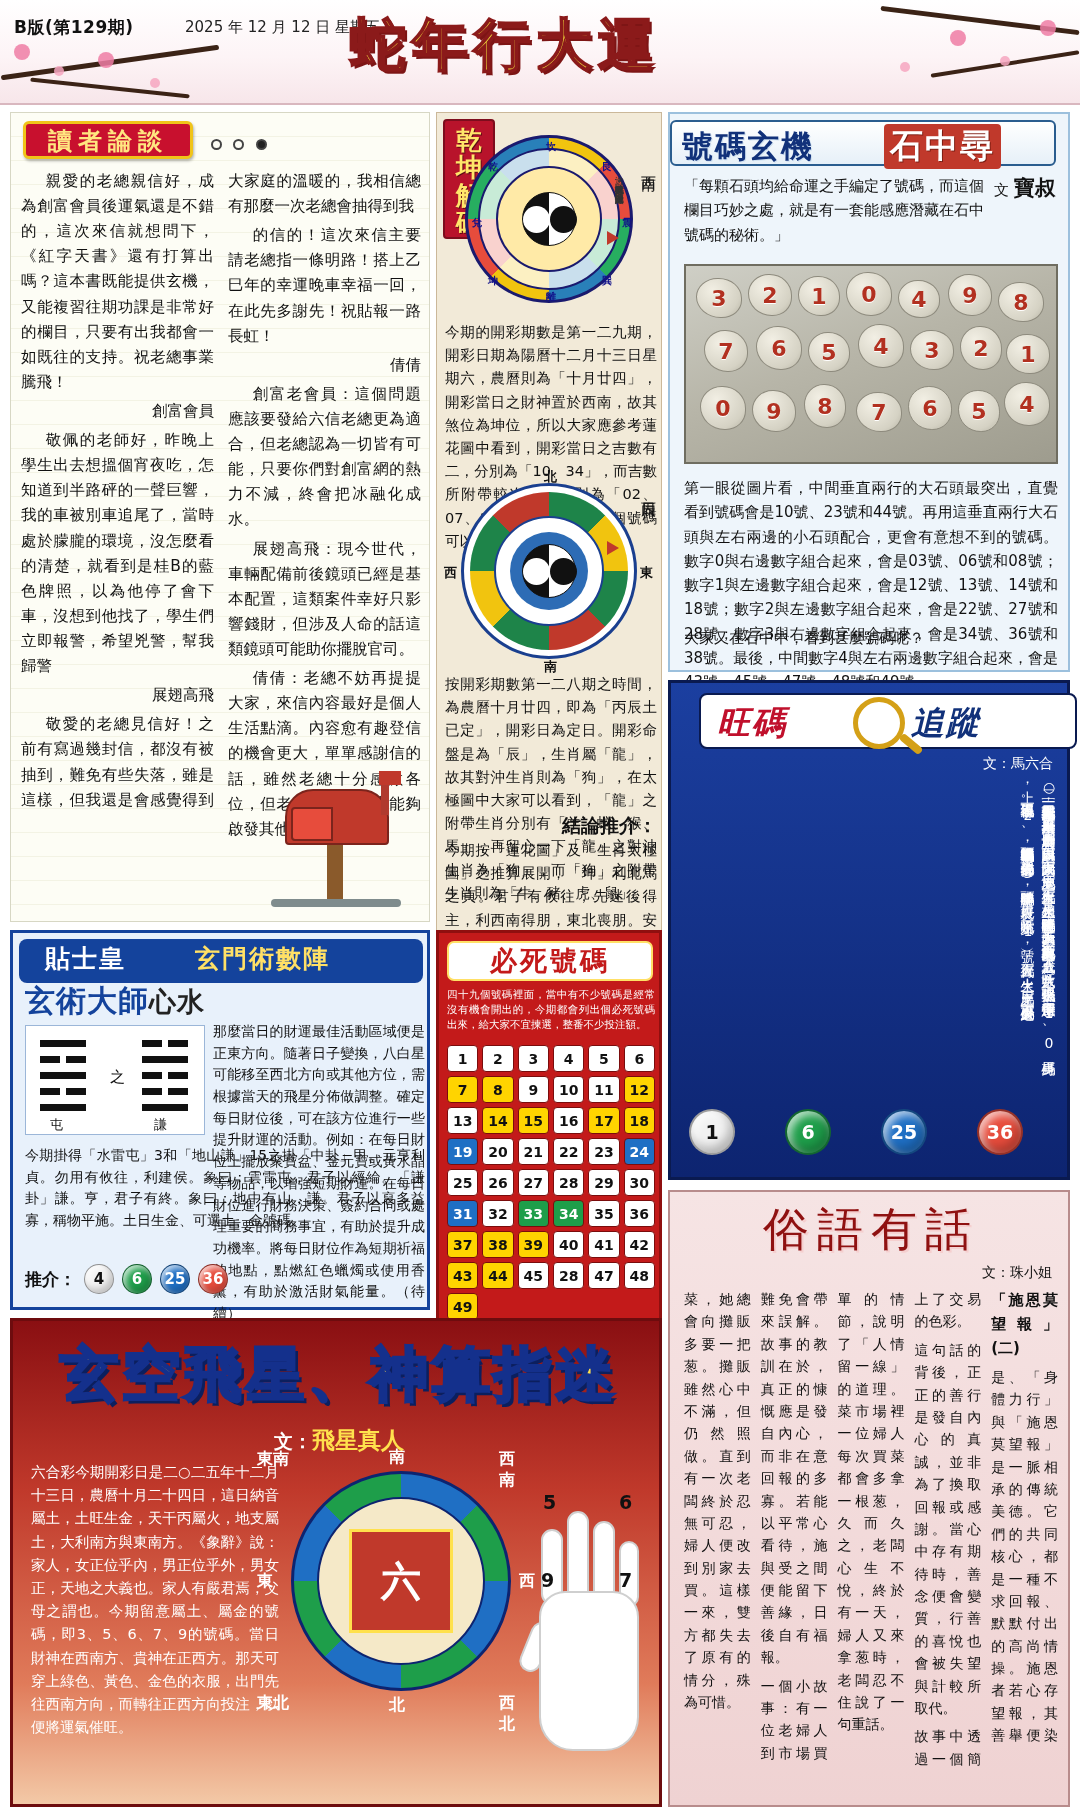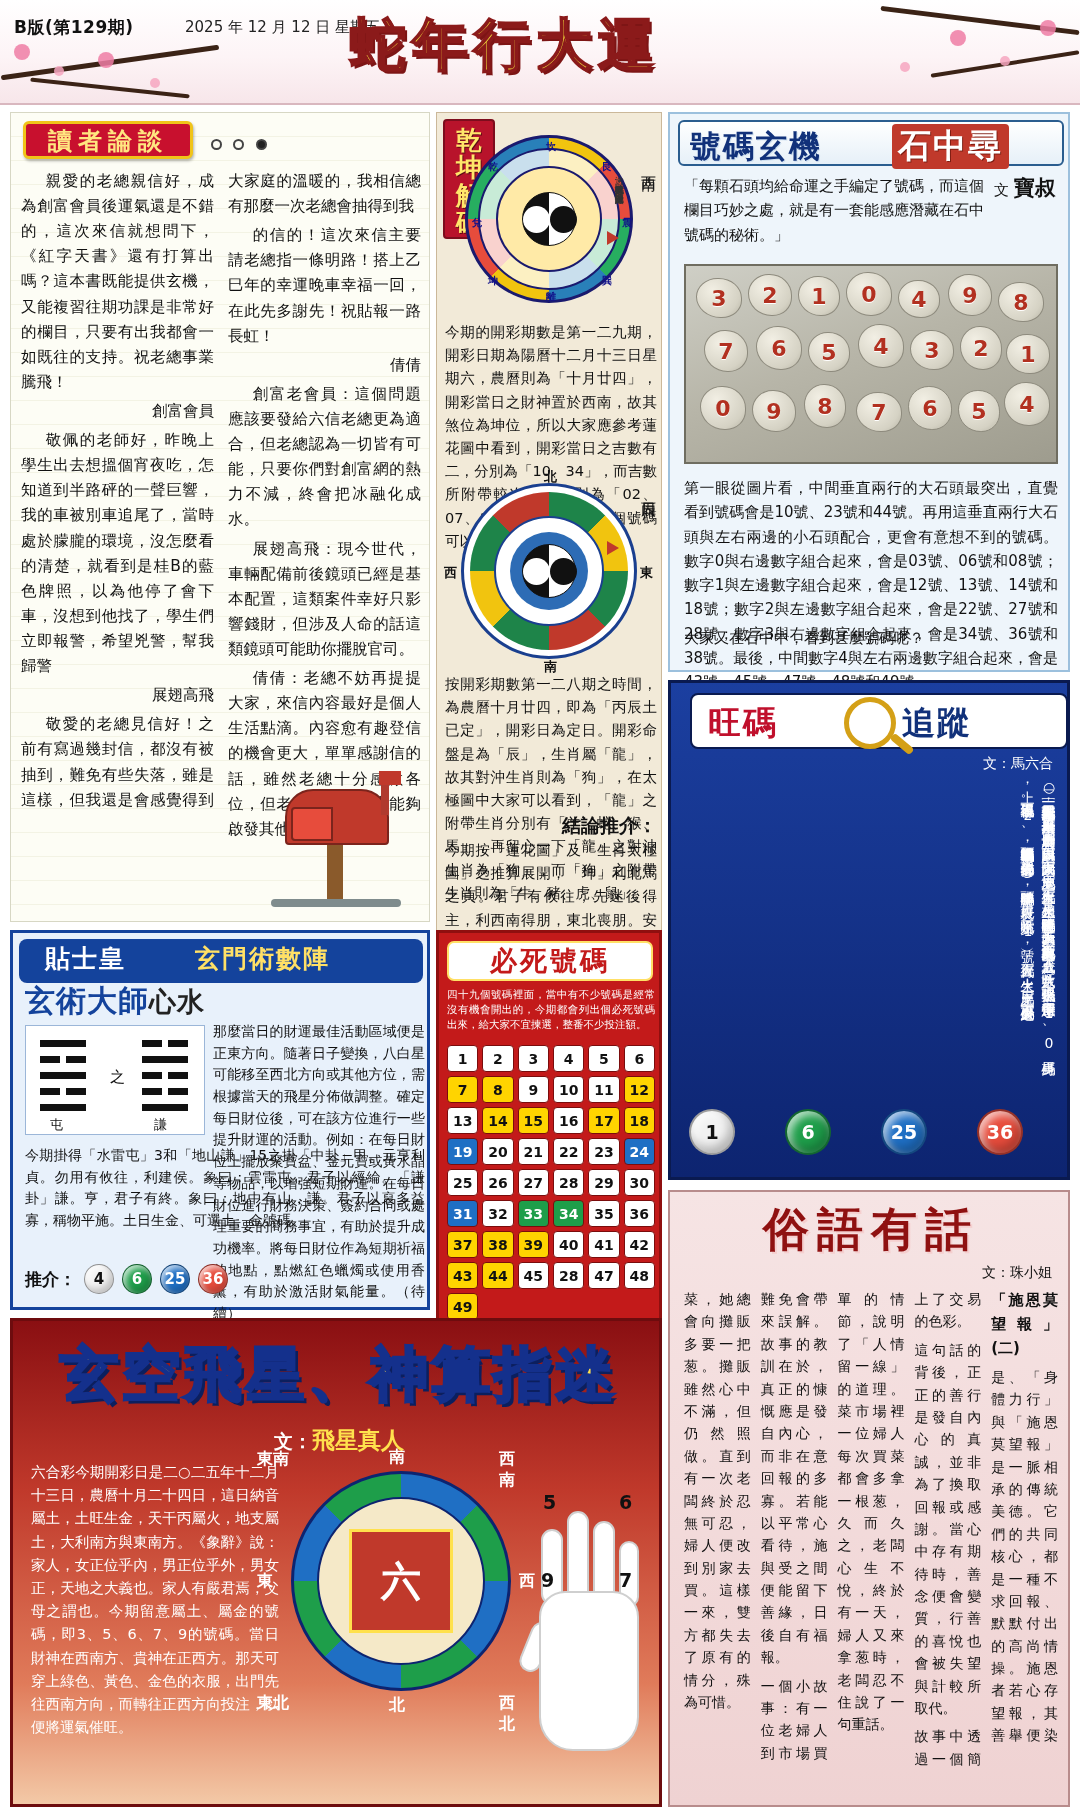--- a/index.html
+++ b/index.html
@@ -134,21 +134,21 @@
     font-size:19px; font-weight:bold; color:#111;text-align:right;
   }
   .arrow-mark { position:absolute; width:0;height:0;border-top:7px solid transparent;border-bottom:7px solid transparent;border-left:12px solid #c0392b;}
 
   
   #stone {
     left:668px; top:112px; width:402px; height:560px;
     background:#eef5fb; border:2px solid #9cc0dd;
   }
   .stone-head {
-    position:absolute; left:8px; top:6px; width:386px; height:46px;
+    position:absolute; left:0; top:6px; width:386px; height:46px;
     background:linear-gradient(180deg,#ffffff,#e6f0f8);
     border:2px solid #2a5d8f; border-radius:6px;
   }
   .stone-head .t1 {
     position:absolute; left:10px; top:4px; font-size:31px; font-weight:bold; color:#11317a;
     letter-spacing:2px; text-shadow:1px 1px 0 #cfe0f0;
   }
   .stone-head .t2 {
     position:absolute; left:212px; top:2px; font-size:33px; font-weight:bold; color:#ffffff;
     background:#c0392b; padding:0 6px; border-radius:4px; letter-spacing:2px;
@@ -180,22 +180,22 @@
     font-size:15px; line-height:1.62; color:#111; text-align:justify;
   }
 
   
   #wangma {
     left:668px; top:680px; width:402px; height:500px;
     background:linear-gradient(180deg,#1b3fa0,#0d2470);
     border:3px solid #0a1a50;
   }
   .wm-head {
-    position:absolute; left:19px; top:10px; width:378px; height:56px;
-    background:#ffffff; border:2px solid #0a1a50; border-radius:8px;
+    position:absolute; left:28px; top:10px; width:378px; height:56px;
+    background:#ffffff; border:2px solid #0a1a50; border-radius:8px;font-style:italic;
   }
   .wm-head .w1 { position:absolute; left:16px; top:6px; font-size:33px; font-weight:bold; color:#c0102c; letter-spacing:2px;}
   .wm-head .w2 { position:absolute; left:210px; top:6px; font-size:33px; font-weight:bold; color:#11317a; letter-spacing:2px;}
   .wm-mag {
     position:absolute; left:152px; top:2px; width:52px; height:52px; border-radius:50%;
     border:5px solid #d4a017; background:rgba(255,255,255,.25);
   }
   .wm-mag:after { content:""; position:absolute; left:40px; top:38px; width:26px; height:8px;
     background:#d4a017; transform:rotate(40deg); border-radius:4px;}
   .wm-author { position:absolute; right:14px; top:72px; font-size:14px; color:#ffffff;}
@@ -293,21 +293,21 @@
 
   
   #proverb {
     left:668px; top:1190px; width:402px; height:617px;
     background:linear-gradient(180deg,#f6e4e4,#efd2d2);
     border:2px solid #b88c8c;
   }
   .pv-head {
     position:absolute; left:10px; top:8px; width:382px; height:58px;
     text-align:center; font-family:"DejaVu Serif",serif;
-    font-size:46px; font-weight:bold; color:#8f1111;
+    font-size:46px; font-weight:normal; color:#8f1111;
     letter-spacing:8px; line-height:58px;
     text-shadow:2px 2px 0 #f5cfcf;
   }
   .pv-author { position:absolute; right:16px; top:72px; font-size:14px; color:#111; }
   .pv-cols {
     position:absolute; left:14px; top:96px; width:374px; height:505px;
     font-size:14px; line-height:1.6; color:#111; text-align:justify;
     column-count:5; column-gap:10px;
     direction:rtl;
   }

